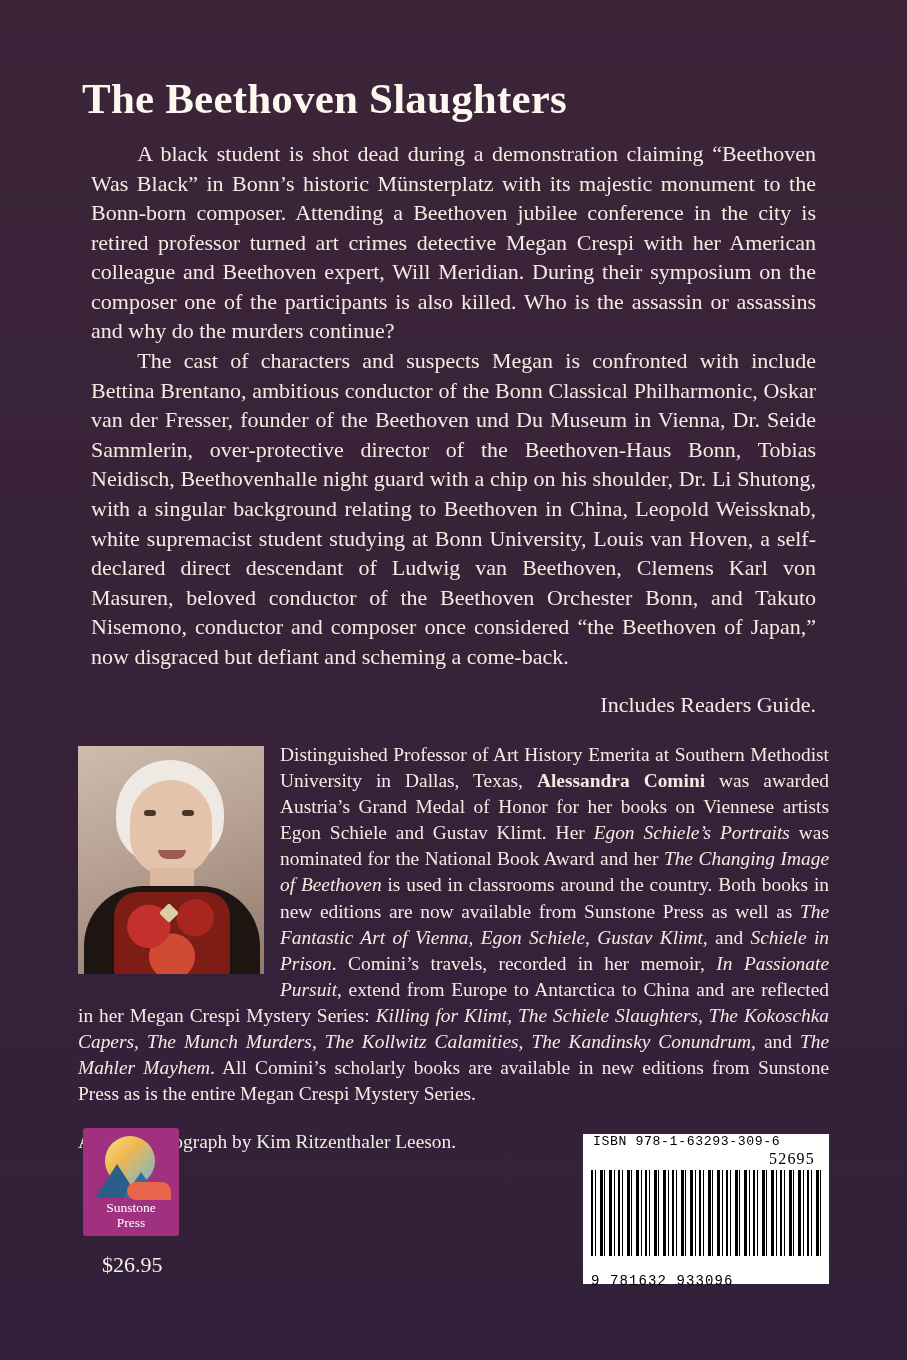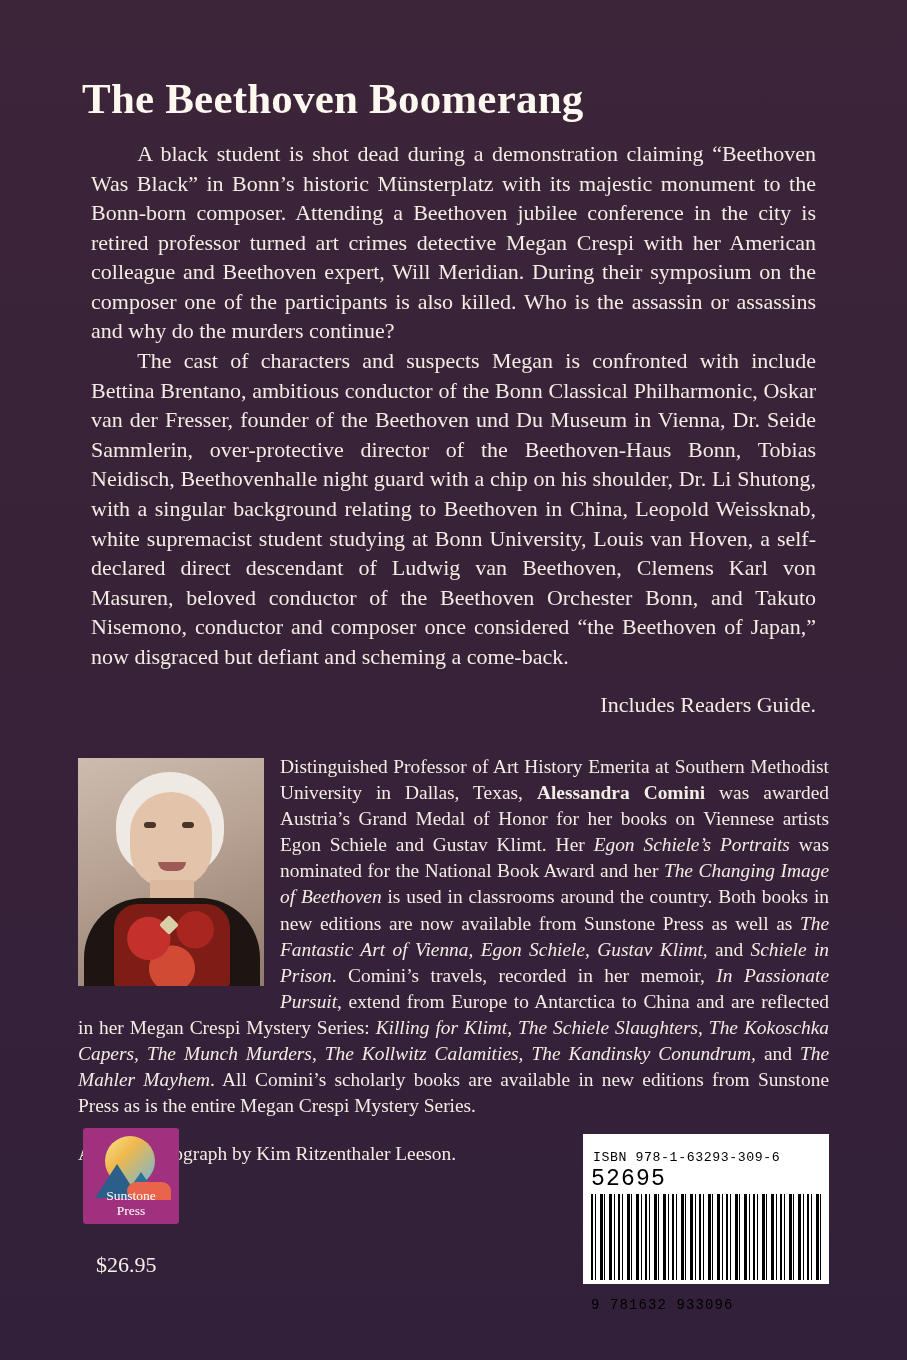--- a/index.html
+++ b/index.html
@@ -40,21 +40,21 @@
   .blurb p {
     margin: 0;
     text-indent: 2.1em;
   }
   .centered {
     text-align: right;
     text-indent: 0 !important;
     margin-top: 19px !important;
   }
   .bio-wrap {
-    margin-top: 34px;
+    margin-top: 22px;
     font-size: 19.4px;
     line-height: 1.345;
     text-align: justify;
     color: #f3ece3;
   }
   .author-photo {
     float: left;
     width: 186px;
     height: 228px;
     margin: 4px 16px 6px 0;
@@ -129,21 +129,21 @@
     left: 78px;
     right: 78px;
     bottom: 62px;
     height: 170px;
   }
   .press-logo {
     position: absolute;
     left: 5px;
     top: 0;
     width: 96px;
-    height: 96px;
+    height: 108px;
     background: #a0317f;
     border-radius: 3px;
     overflow: hidden;
   }
   .pl-circle {
     position: absolute; left: 22px; top: 8px; width: 50px; height: 50px;
     border-radius: 50%;
     background: linear-gradient(135deg, #f6e28a 0%, #f0b84e 38%, #6fb7d6 100%);
   }
   .pl-mount {
@@ -167,48 +167,49 @@
     position: absolute;
     left: 0; right: 0; bottom: 6px;
     text-align: center;
     font-family: "Liberation Serif", serif;
     font-size: 13.5px;
     color: #ffffff;
     line-height: 1.12;
   }
   .price {
     position: absolute;
-    left: 18px;
+    left: 24px;
     top: 124px;
     font-size: 22px;
     color: #f5efe6;
   }
   .barcode-box {
     position: absolute;
     right: 0;
     top: 6px;
     width: 246px;
     height: 150px;
     background: #ffffff;
     box-sizing: border-box;
-    padding: 16px 8px 4px 8px;
+    padding: 0 8px 4px 8px;
   }
   .isbn-line {
     font-family: "Liberation Mono", monospace;
     font-size: 13.2px;
     letter-spacing: 0.6px;
     color: #000;
     text-align: left;
     margin-left: 2px;
   }
   .price-code {
-    font-family: Liberation Mono, monospace;
-    font-size: 23px;
+    font-family: Liberation Serif, serif;
+    font-size: 16px;
     letter-spacing: 1.2px;
     color: #000;
+    text-align: right;
     margin: 1px 6px 2px 0;
   }
   .bars {
     height: 86px;
     width: 100%;
     background-image: repeating-linear-gradient(
       to right,
       #000 0px, #000 2px, #fff 2px, #fff 4px,
       #000 4px, #000 5px, #fff 5px, #fff 9px,
       #000 9px, #000 12px, #fff 12px, #fff 13px,
@@ -224,21 +225,21 @@
     color: #000;
     text-align: left;
     margin-top: 17px;
   }
 </style>
 </head>
 <body>
 
 <div class="page">
 
-  <h1 class="title">The Beethoven Boomerang</h1>
+  <h1 class="title">The Beethoven Slaughters</h1>
 
   <div class="blurb">
     <p>A black student is shot dead during a demonstration claiming “Beethoven Was Black” in Bonn’s historic Münsterplatz with its majestic monument to the Bonn-born composer. Attending a Beethoven jubilee conference in the city is retired professor turned art crimes detective Megan Crespi with her American colleague and Beethoven expert, Will Meridian. During their symposium on the composer one of the participants is also killed. Who is the assassin or assassins and why do the murders continue?</p>
     <p>The cast of characters and suspects Megan is confronted with include Bettina Brentano, ambitious conductor of the Bonn Classical Philharmonic, Oskar van der Fresser, founder of the Beethoven und Du Museum in Vienna, Dr. Seide Sammlerin, over-protective director of the Beethoven-Haus Bonn, Tobias Neidisch, Beethovenhalle night guard with a chip on his shoulder, Dr. Li Shutong, with a singular background relating to Beethoven in China, Leopold Weissknab, white supremacist student studying at Bonn University, Louis van Hoven, a self-declared direct descendant of Ludwig van Beethoven, Clemens Karl von Masuren, beloved conductor of the Beethoven Orchester Bonn, and Takuto Nisemono, conductor and composer once considered “the Beethoven of Japan,” now disgraced but defiant and scheming a come-back.</p>
     <p class="centered">Includes Readers Guide.</p>
   </div>
 
   <div class="bio-wrap">
     <div class="author-photo">
       <div class="ap-bg"></div>

